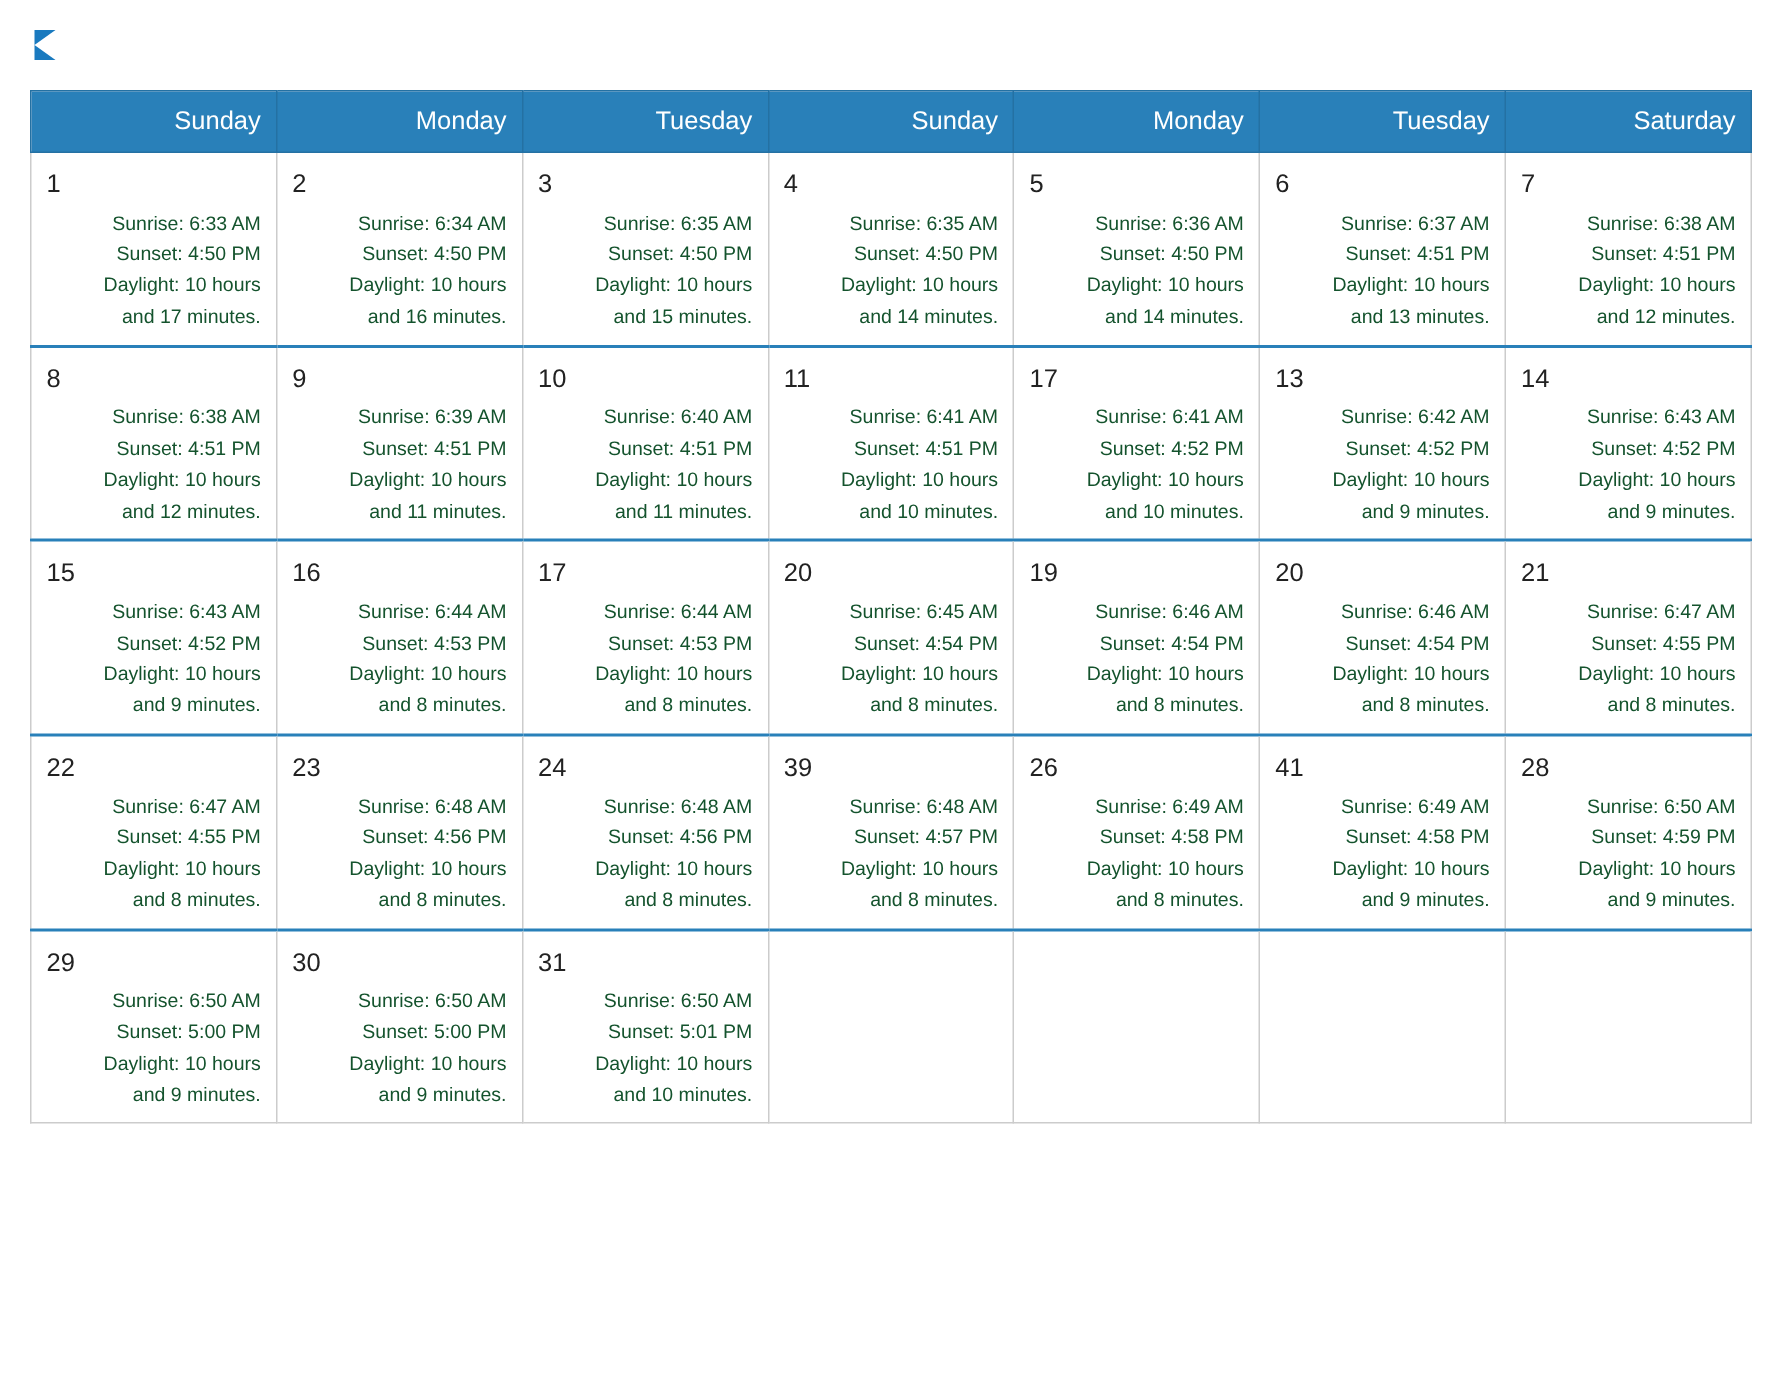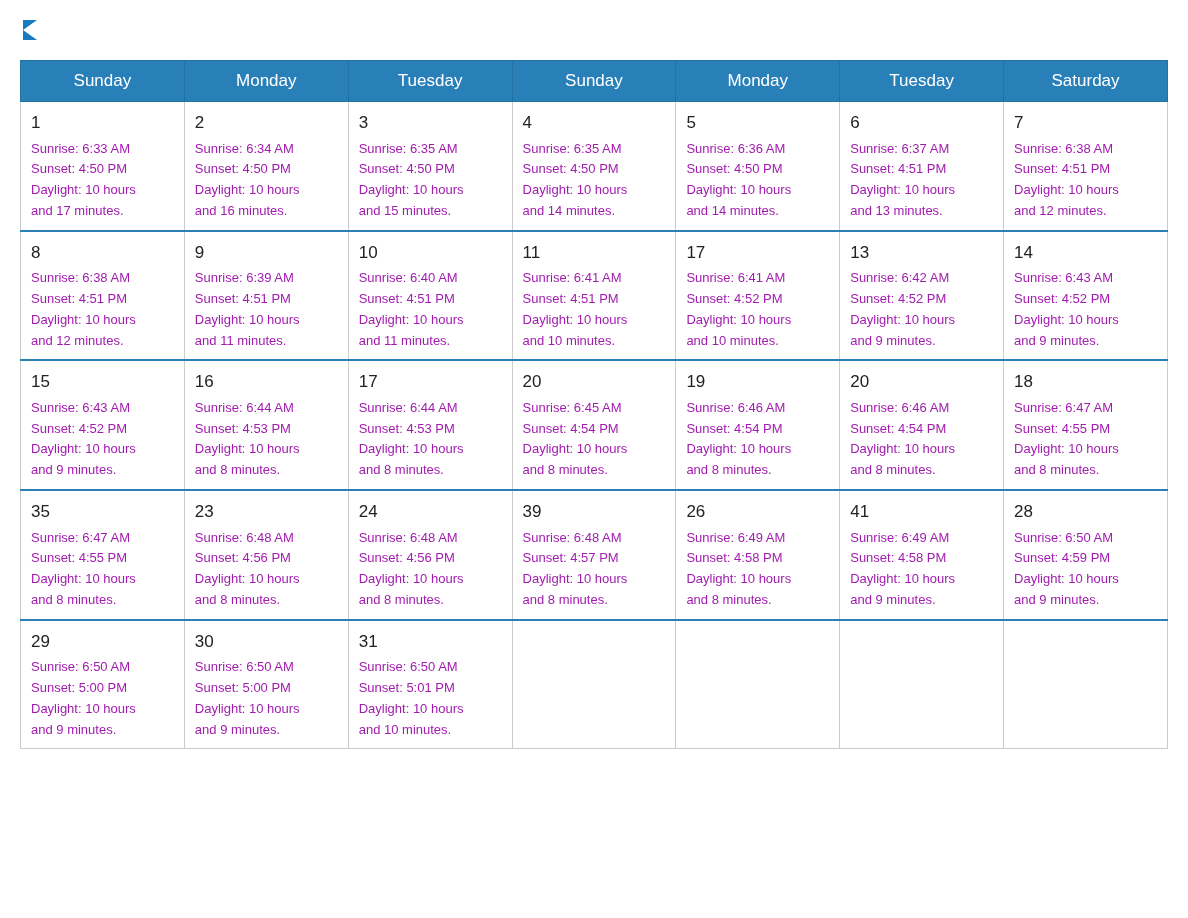--- a/index.html
+++ b/index.html
@@ -49,21 +49,21 @@
       width: 100%;
       border-collapse: collapse;
       border: 1px solid #ccc;
     }
     .calendar-table th {
       background-color: #2980b9;
       color: #fff;
       font-size: 17px;
       font-weight: normal;
       padding: 10px 10px;
-      text-align: center;
+      text-align: right;
       border: 1px solid #2471a3;
     }
     .calendar-table td {
       vertical-align: top;
       padding: 8px 10px;
       border: 1px solid #ccc;
       width: calc(100% / 7);
       min-height: 100px;
       font-size: 13px;
       color: #333;
@@ -71,22 +71,23 @@
     }
     .day-number {
       font-size: 17px;
       font-weight: normal;
       color: #222;
       display: block;
       margin-bottom: 3px;
     }
     .day-info {
       font-size: 13px;
-      color: #a21caf;
+      color: #14532d;
       line-height: 1.6;
+      text-align: right;
     }
     .empty-cell {
       background: #fff;
     }
     .row-divider td {
       border-top: 2px solid #2980b9;
     }
   </style>
 </head>
 <body>
@@ -204,27 +205,27 @@
         </td>
         <td>
           <span class="day-number">19</span>
           <div class="day-info">Sunrise: 6:46 AM<br>Sunset: 4:54 PM<br>Daylight: 10 hours<br>and 8 minutes.</div>
         </td>
         <td>
           <span class="day-number">20</span>
           <div class="day-info">Sunrise: 6:46 AM<br>Sunset: 4:54 PM<br>Daylight: 10 hours<br>and 8 minutes.</div>
         </td>
         <td>
-          <span class="day-number">18</span>
+          <span class="day-number">21</span>
           <div class="day-info">Sunrise: 6:47 AM<br>Sunset: 4:55 PM<br>Daylight: 10 hours<br>and 8 minutes.</div>
         </td>
       </tr>
       <tr class="row-divider">
         <td>
-          <span class="day-number">35</span>
+          <span class="day-number">22</span>
           <div class="day-info">Sunrise: 6:47 AM<br>Sunset: 4:55 PM<br>Daylight: 10 hours<br>and 8 minutes.</div>
         </td>
         <td>
           <span class="day-number">23</span>
           <div class="day-info">Sunrise: 6:48 AM<br>Sunset: 4:56 PM<br>Daylight: 10 hours<br>and 8 minutes.</div>
         </td>
         <td>
           <span class="day-number">24</span>
           <div class="day-info">Sunrise: 6:48 AM<br>Sunset: 4:56 PM<br>Daylight: 10 hours<br>and 8 minutes.</div>
         </td>

